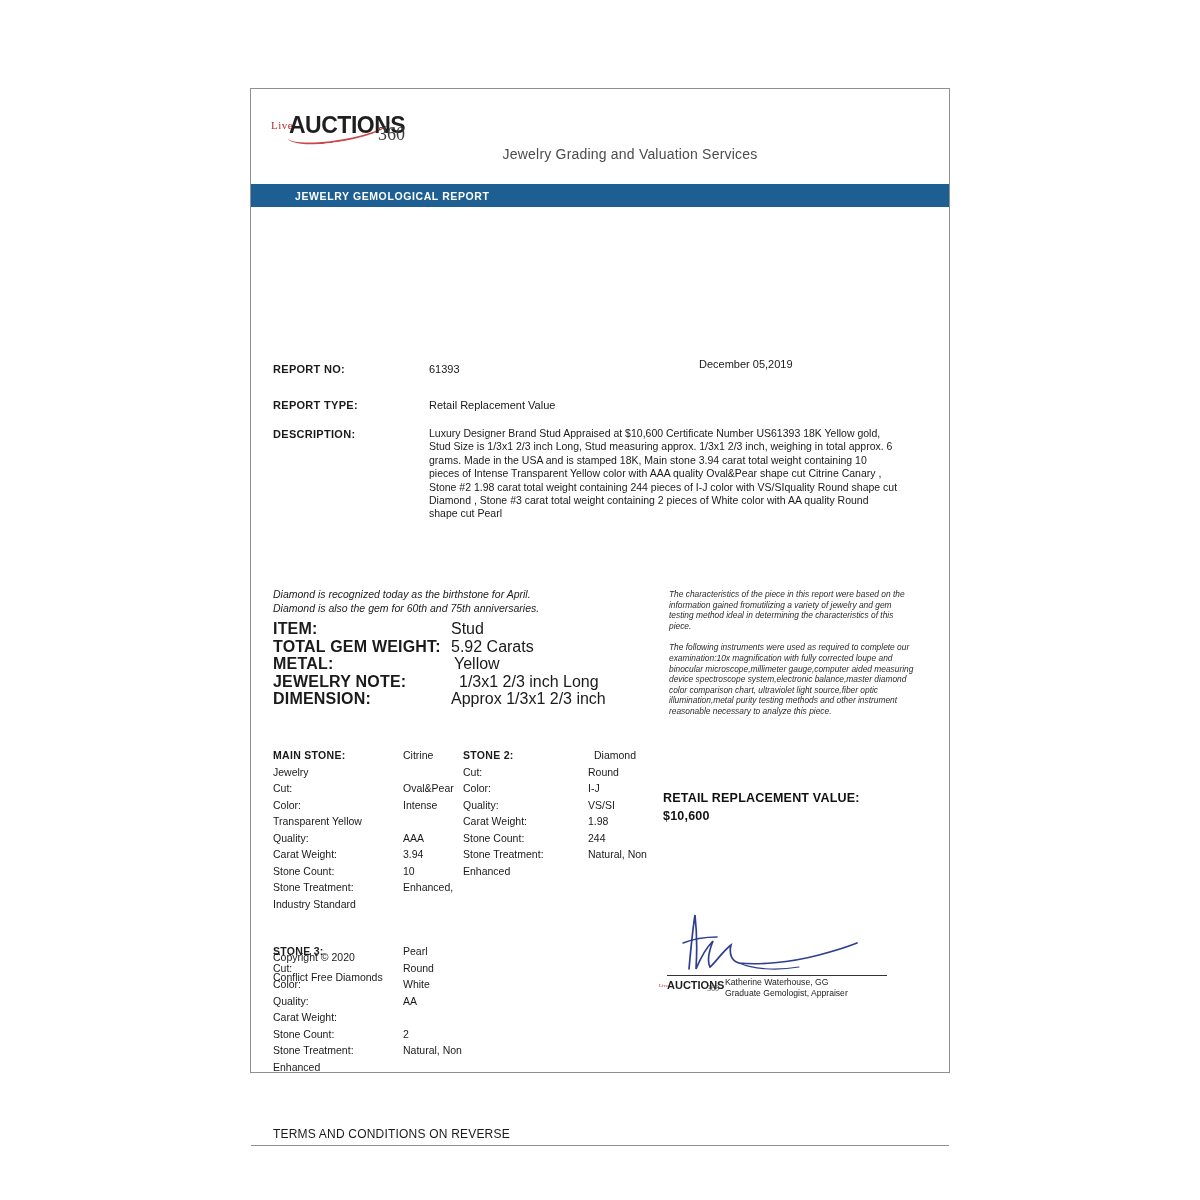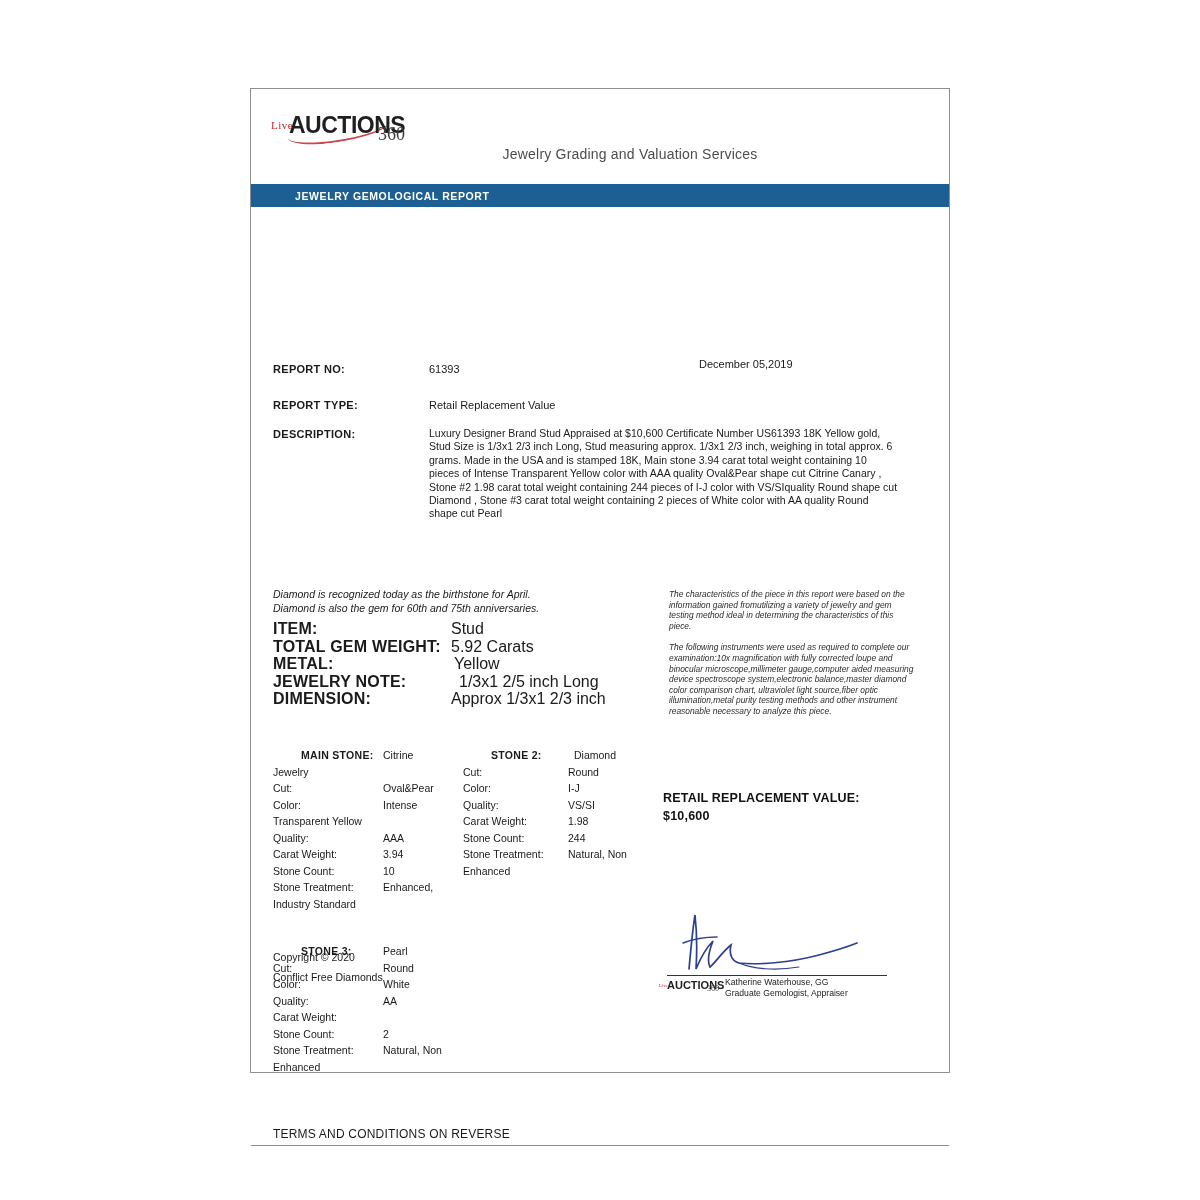--- a/index.html
+++ b/index.html
@@ -167,24 +167,24 @@
     position: absolute; top: 0;
   }
 
   
   .stone-col {
     position: absolute;
     font-size: 10.5px;
     line-height: 16.5px;
     color: #1a1a1a;
   }
-  .stone-col .hd { font-weight: bold; letter-spacing: .3px; margin-left: 28px; }
+  .stone-col .hd { font-weight: bold; letter-spacing: .3px; }
   .sline { position: relative; height: 16.5px; }
   .sline .k { position: absolute; left: 0; top: 0; }
-  .sline .v { position: absolute; top: 0; }
+  .sline .v { position: absolute; top: 0; margin-left: 20px; }
 
   .char-text {
     position: absolute;
     left: 418px;
     top: 382px;
     width: 245px;
     font-size: 8.4px;
     line-height: 10.6px;
     color: #2b2b2b;
     font-style: italic;
@@ -318,21 +318,21 @@
         <div class="r">
           <span class="k">TOTAL GEM WEIGHT:</span>
           <span class="v" style="left:178px">5.92 Carats</span>
         </div>
         <div class="r">
           <span class="k">METAL:</span>
           <span class="v" style="left:181px">Yellow</span>
         </div>
         <div class="r">
           <span class="k">JEWELRY NOTE:</span>
-          <span class="v" style="left:186px">1/3x1 2/5 inch Long</span>
+          <span class="v" style="left:186px">1/3x1 2/3 inch Long</span>
         </div>
         <div class="r">
           <span class="k">DIMENSION:</span>
           <span class="v" style="left:178px">Approx 1/3x1 2/3 inch</span>
         </div>
       </div>
 
       <div class="stone-col" style="left:22px; top:540px; width:190px;">
         <div class="sline">
           <span class="k hd">MAIN STONE:</span>

